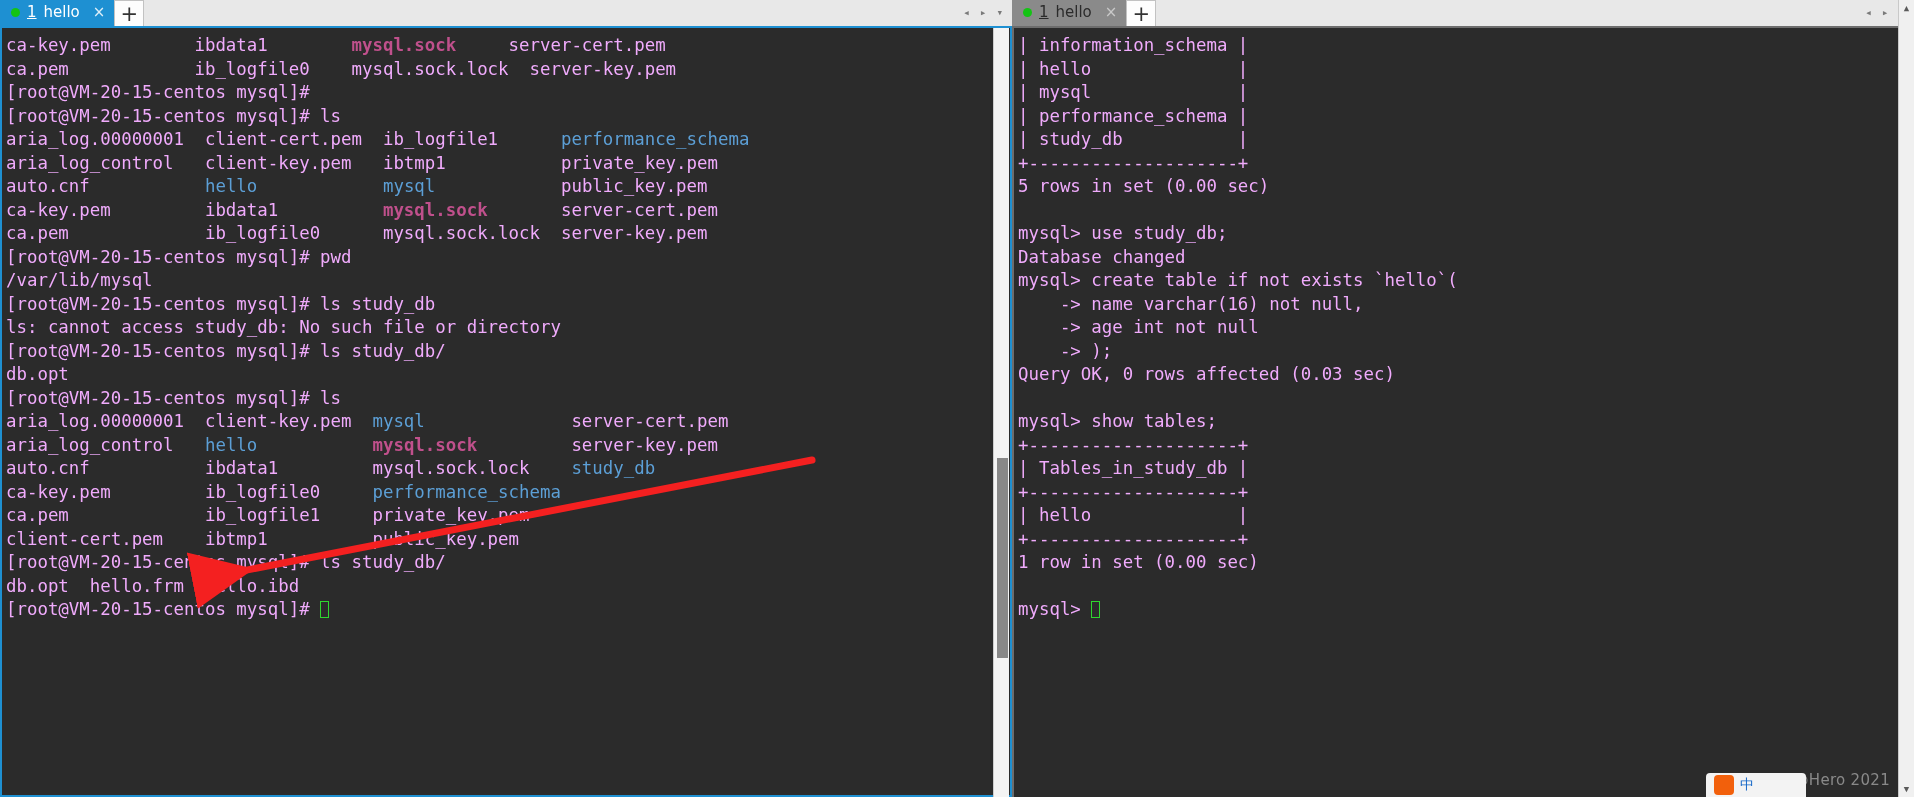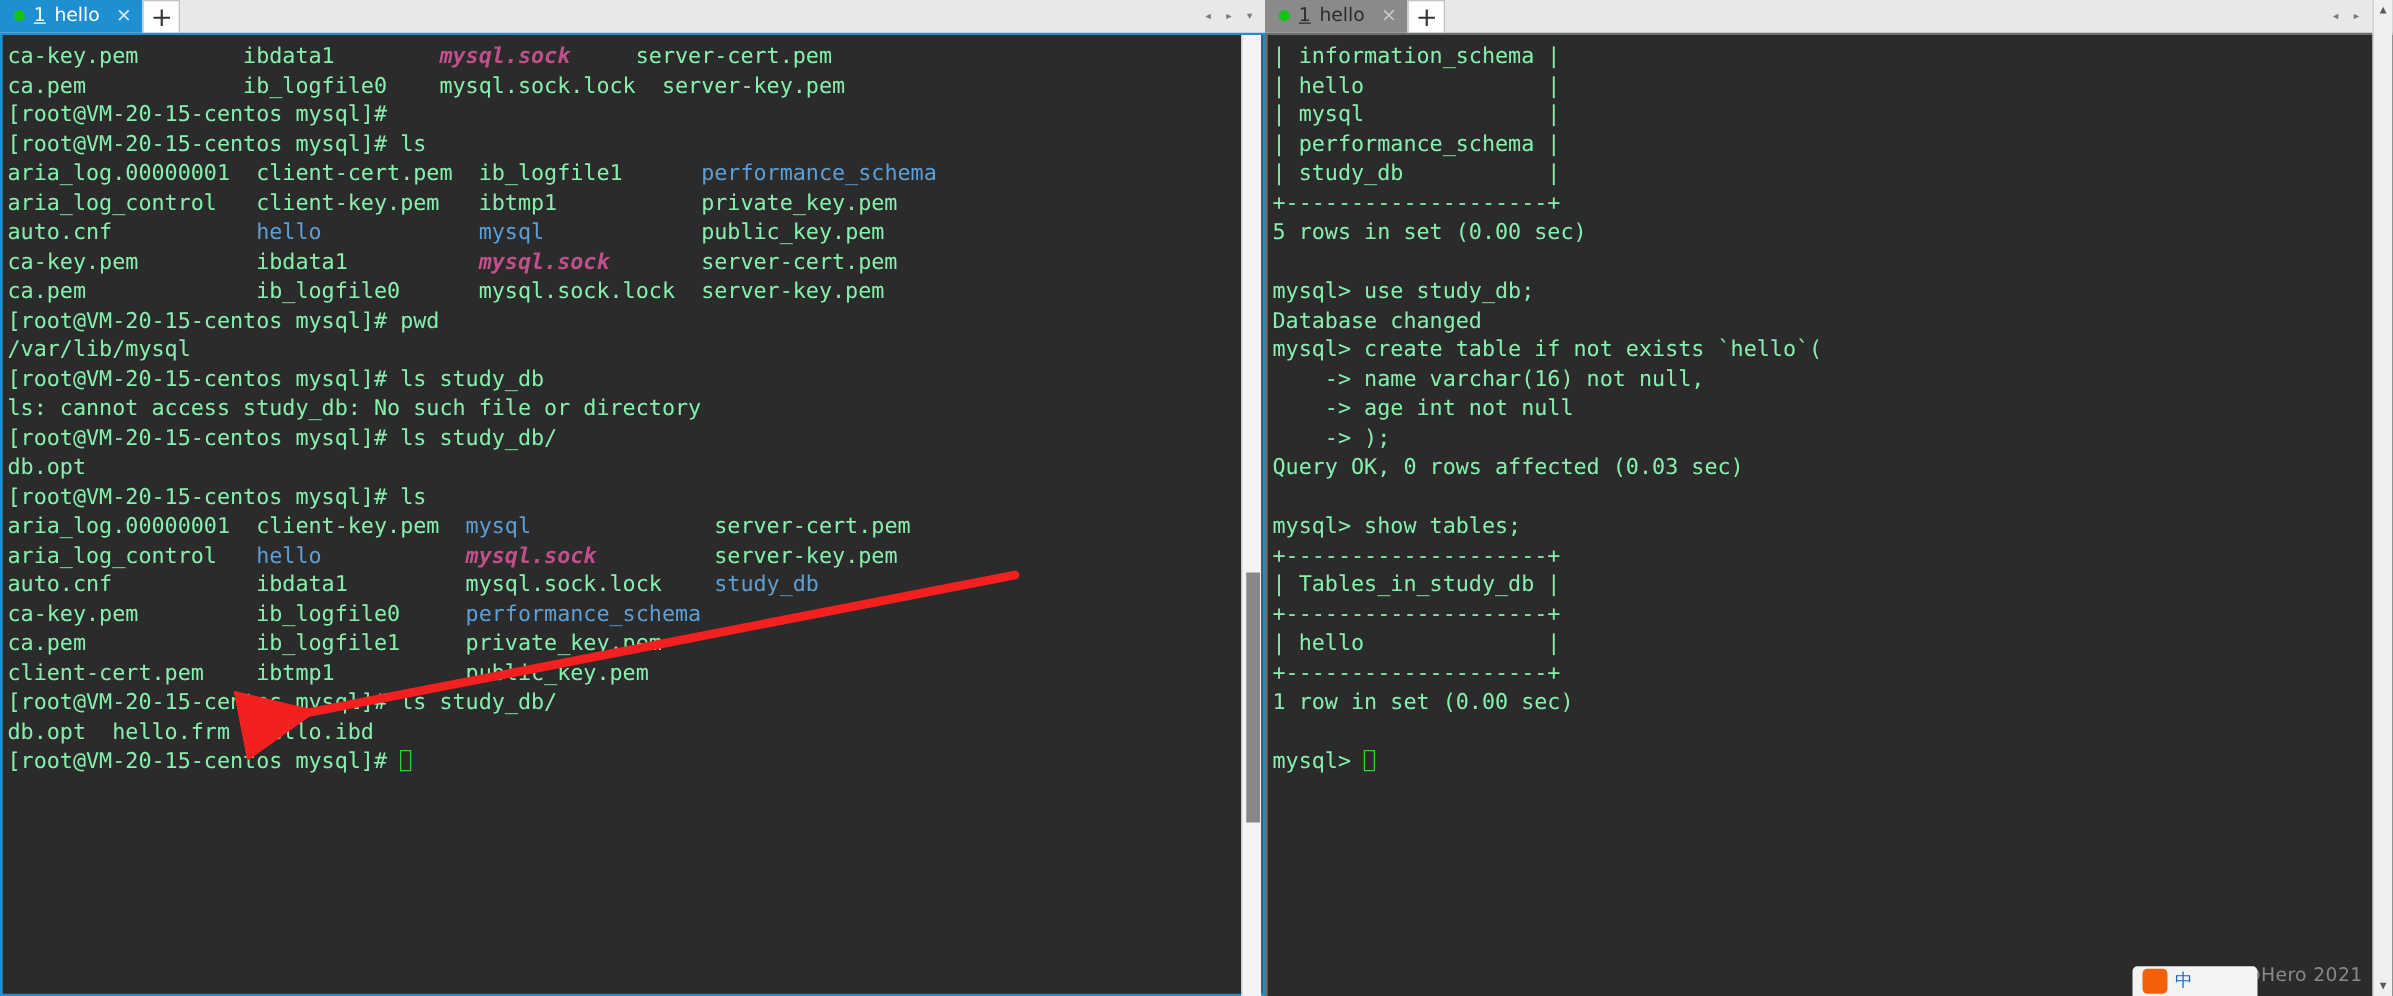--- a/index.html
+++ b/index.html
@@ -54,22 +54,22 @@
     padding:6px 0 0 4px;box-sizing:border-box;
     overflow:hidden;white-space:pre;
     height:769px;
   }
   .term-left{width:1012px;border-left:2px solid #1e90d2;border-right:0;}
   .term-right{width:1054px;border-left:2px solid #c2410c;}
   .line{height:23.5px;}
 
   
   .c-dir{color:#5c9fd6;font-weight:normal;}
-  .c-sock{color:#c0508c;font-weight:bold;font-style:italic;}
-  .c-plain{color:#86efac;}
+  .c-sock{color:#c0508c;font-weight:bold;}
+  .c-plain{color:#f0abfc;}
 
   
   .cursor{
     display:inline-block;width:9px;height:17px;
     border:1px solid #2fd62f;vertical-align:-3px;box-sizing:border-box;
   }
 
   
   .vscroll{
     position:absolute;top:28px;right:0;width:16px;height:769px;

